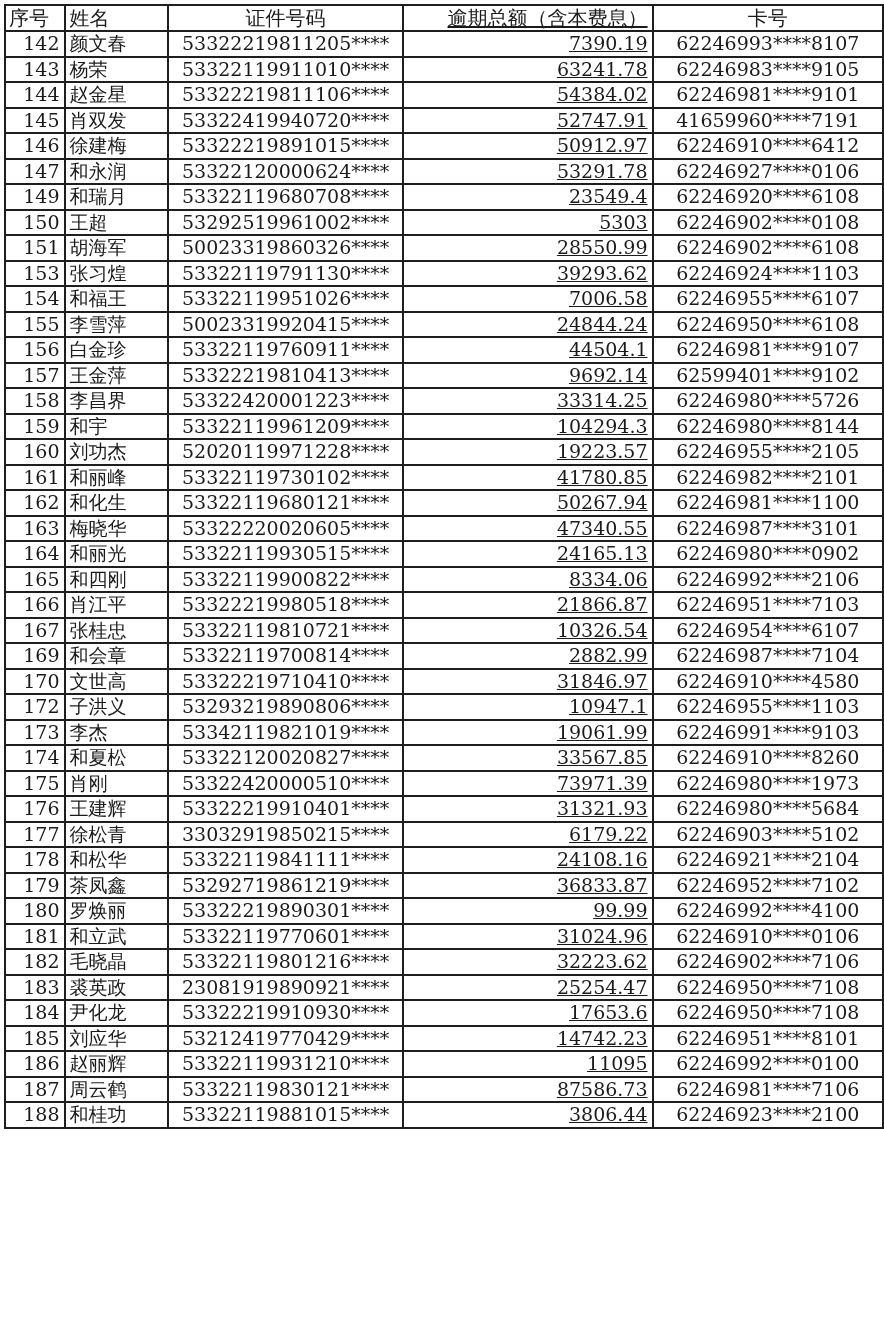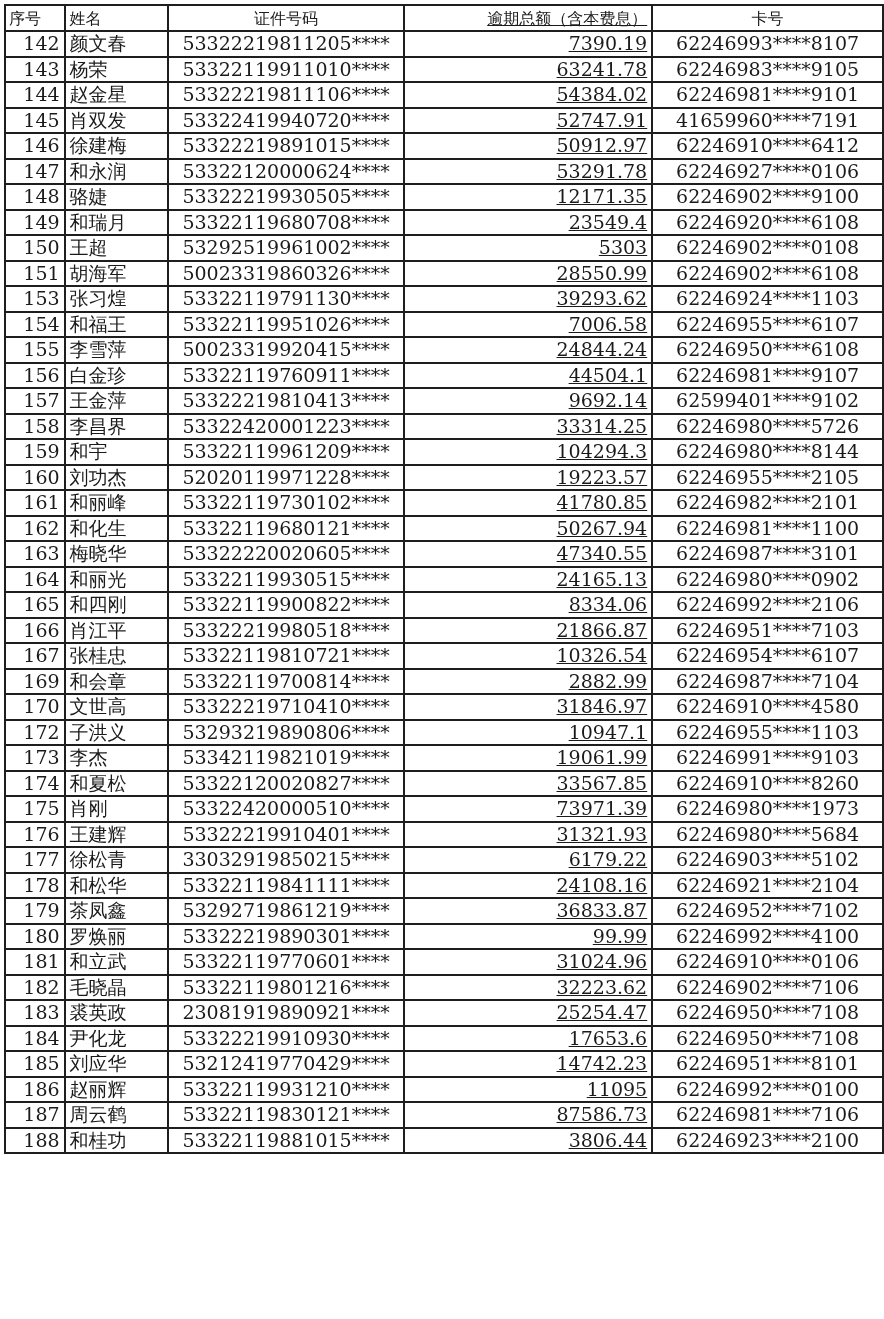--- a/index.html
+++ b/index.html
@@ -14,21 +14,21 @@
   .sheet th, .sheet td {
     border: 2px solid #1e1e1e;
     padding: 0 4px;
     height: 23.5px;
     line-height: 23px;
     font-size: 19px;
     white-space: nowrap;
     overflow: hidden;
     font-weight: normal;
   }
-  .sheet th { font-size: 16px; height: 24px; margin-top: 43px; }
+  .sheet th { font-size: 20px; height: 24px; margin-top: 43px; }
   .c-no { width: 50px; text-align: right; }
   .c-name { width: 95px; text-align: left; }
   .c-id { width: 226px; text-align: center; }
   .c-amt { width: 241px; text-align: right; text-decoration: underline; }
   .c-card { width: 222px; text-align: center; }
   th.c-name { text-align: left; }
   th.c-no { text-align: left; padding-left: 3px; }
 </style>
 </head>
 <body>
@@ -80,27 +80,20 @@
         <td class="c-card">62246910****6412</td>
       </tr>
       <tr>
         <td class="c-no">147</td>
         <td class="c-name">和永润</td>
         <td class="c-id">53322120000624****</td>
         <td class="c-amt">53291.78</td>
         <td class="c-card">62246927****0106</td>
       </tr>
       <tr>
-        <td class="c-no">148</td>
-        <td class="c-name">骆婕</td>
-        <td class="c-id">53322219930505****</td>
-        <td class="c-amt">12171.35</td>
-        <td class="c-card">62246902****9100</td>
-      </tr>
-      <tr>
         <td class="c-no">149</td>
         <td class="c-name">和瑞月</td>
         <td class="c-id">53322119680708****</td>
         <td class="c-amt">23549.4</td>
         <td class="c-card">62246920****6108</td>
       </tr>
       <tr>
         <td class="c-no">150</td>
         <td class="c-name">王超</td>
         <td class="c-id">53292519961002****</td>

